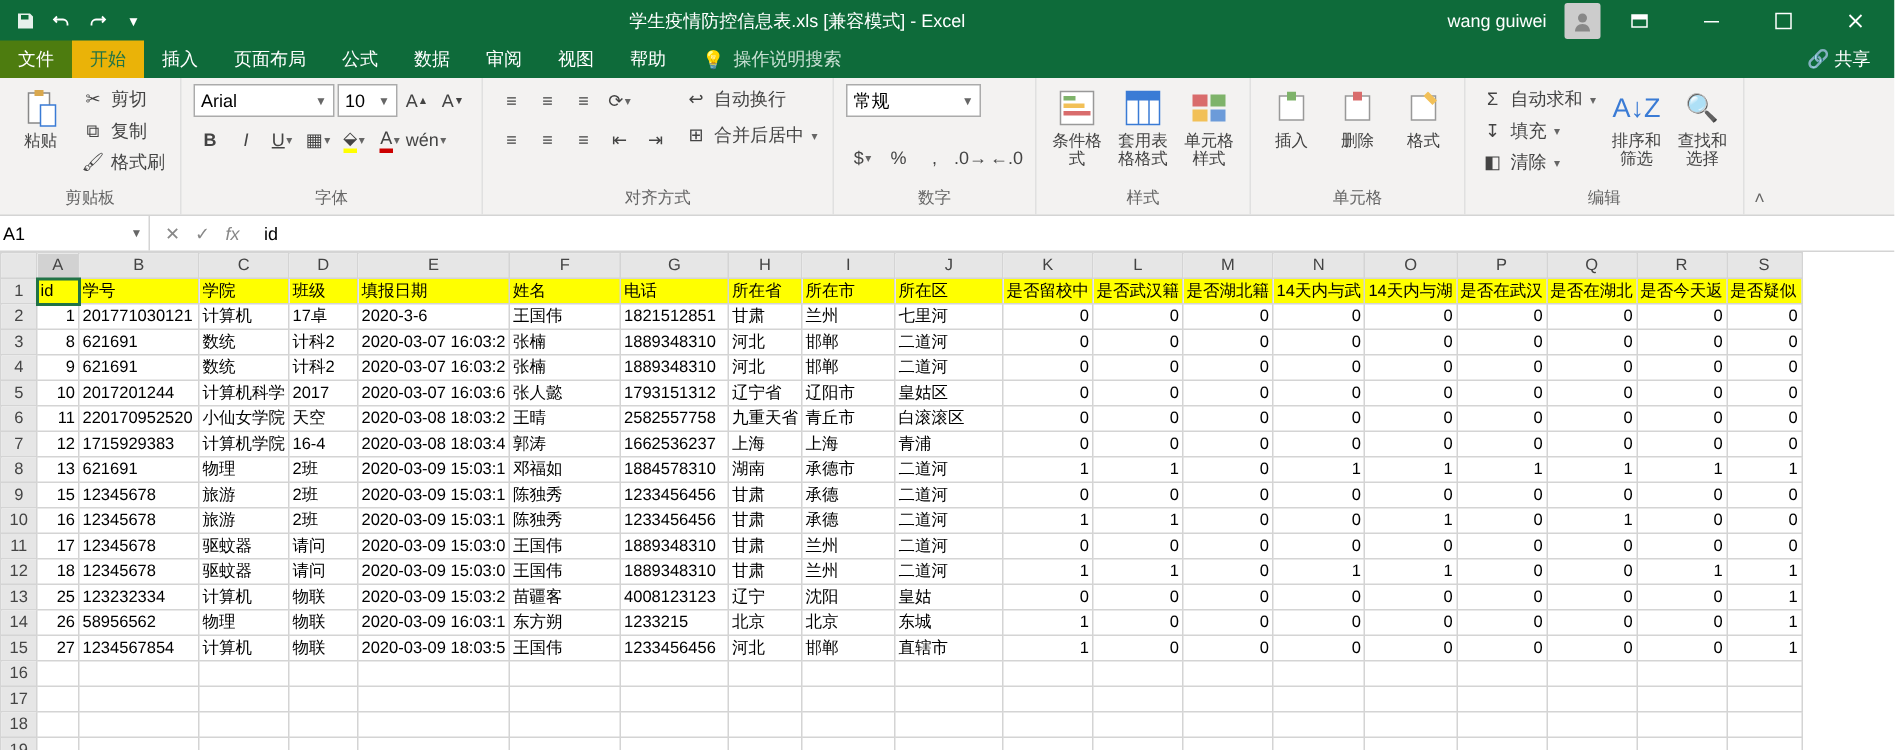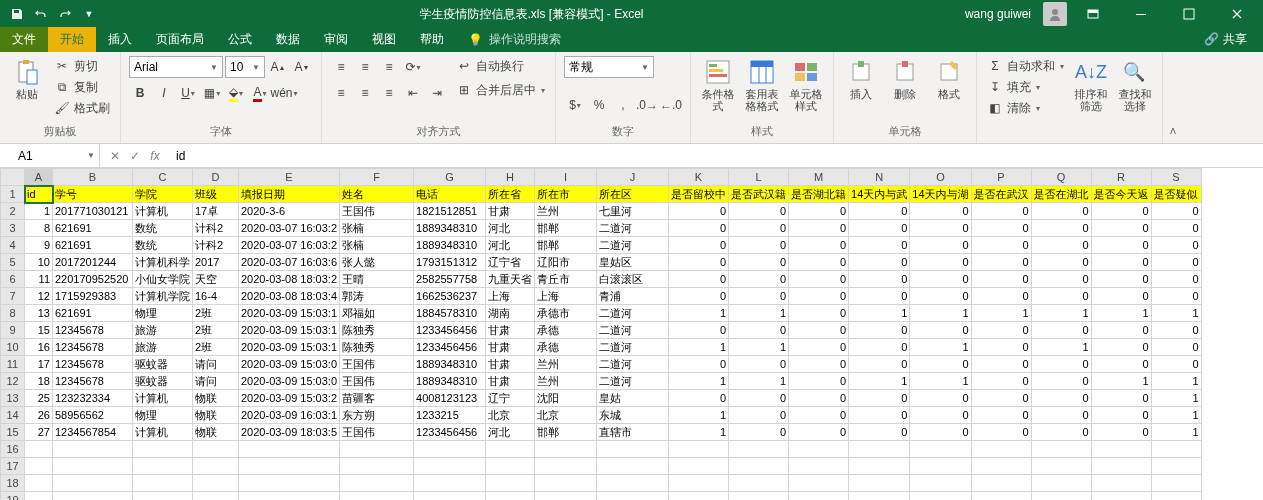--- a/index.html
+++ b/index.html
@@ -29,21 +29,21 @@
 .smico{width:16px;height:16px;display:flex;align-items:center;justify-content:center}
 .vcol{display:flex;flex-direction:column;gap:1px}
 .fontrow{display:flex;gap:2px;align-items:center}
 .fontbox{border:1px solid #ababab;background:#fff;height:22px;padding:0 4px;display:flex;align-items:center;cursor:pointer}
 .fontbox input{border:none;outline:none;font-size:12px;width:100%;background:transparent}
 .iconbtn{width:22px;height:22px;display:flex;align-items:center;justify-content:center;cursor:pointer;color:#444}
 .dd{font-size:8px;color:#666;margin-left:1px}
 .collapse{width:20px;display:flex;align-items:flex-end;justify-content:center;padding-bottom:4px;cursor:pointer;color:#666}
 .namebox-row{height:24px;border-bottom:1px solid #d4d4d4;display:flex;align-items:center;background:#fff}
 .namebox{width:100px;border-right:1px solid #d4d4d4;height:100%;display:flex;align-items:center}
-.namebox input{border:none;outline:none;padding:0 18px;font-size:12px;width:100%}
+.namebox input{border:none;outline:none;padding:0 2px;font-size:12px;width:100%}
 .fx-btns{display:flex;gap:2px;padding:0 6px;color:#888}
 .fx-btns span{cursor:pointer;width:18px;text-align:center}
 .fxbar{flex:1;padding:0 6px}
 .fxbar input{border:none;outline:none;width:100%;font-size:12px}
 .grid-wrap{height:332px;overflow:auto;position:relative}
 table.sheet{border-collapse:collapse;table-layout:fixed}
 table.sheet th,table.sheet td{border:1px solid #d4d4d4;font-size:11px;height:16px;line-height:16px;overflow:hidden;white-space:nowrap;padding:0 2px}
 table.sheet th{background:#e6e6e6;color:#444;font-weight:normal;text-align:center}
 table.sheet .rh{width:24px;background:#e6e6e6;text-align:center;color:#444}
 table.sheet .corner{background:#e6e6e6}
@@ -344,20 +344,21 @@
       </div>
       <div class="bigbtn">
           <div class="ic" style="color:#3a7bd5">A↓Z</div>
           <div class="tx">排序和筛选</div>
         </div>
       <div class="bigbtn">
           <div class="ic">🔍</div>
           <div class="tx">查找和选择</div>
         </div>
     </div>
+    <div class="lbl">编辑</div>
   </div>
 
   <div class="collapse">˄</div>
 </div>
 
 <div class="namebox-row">
   <div class="namebox">
       <input value="A1" style="">
       <span class="dd" style="padding:0 4px">▼</span>
     </div>

